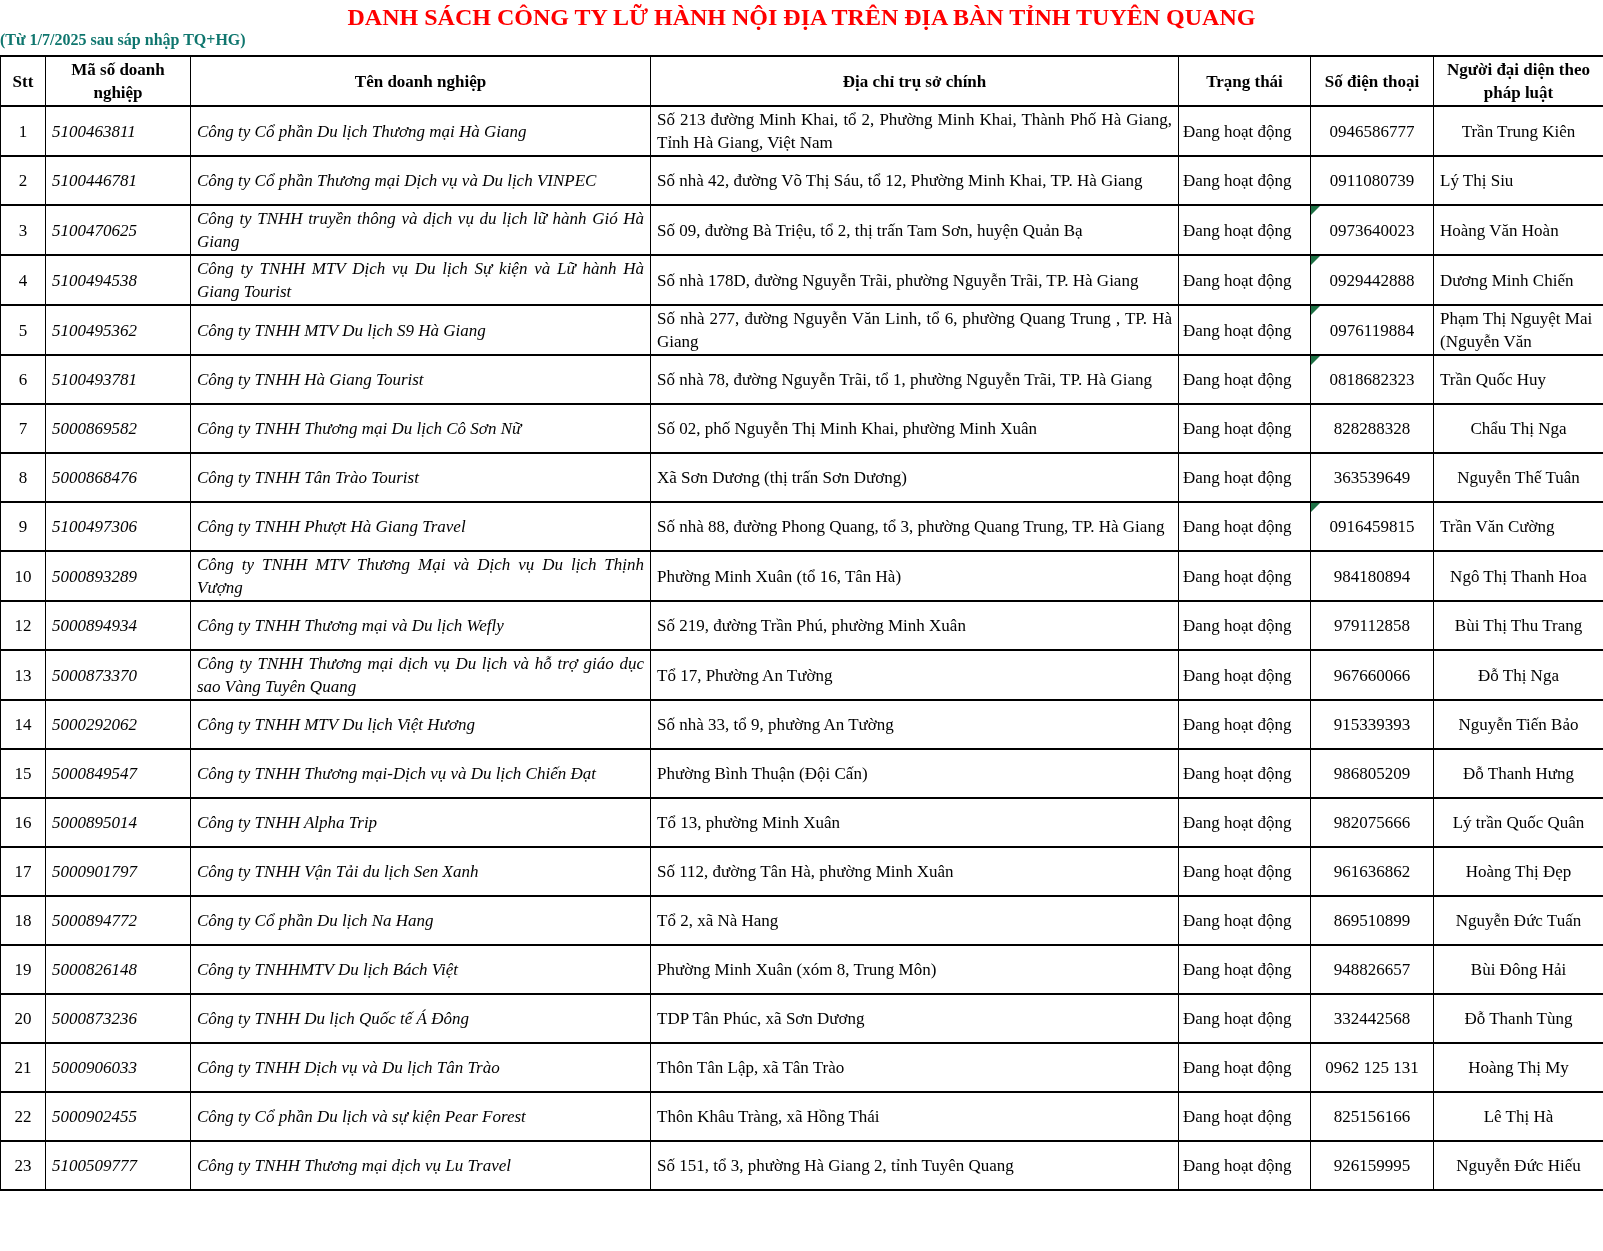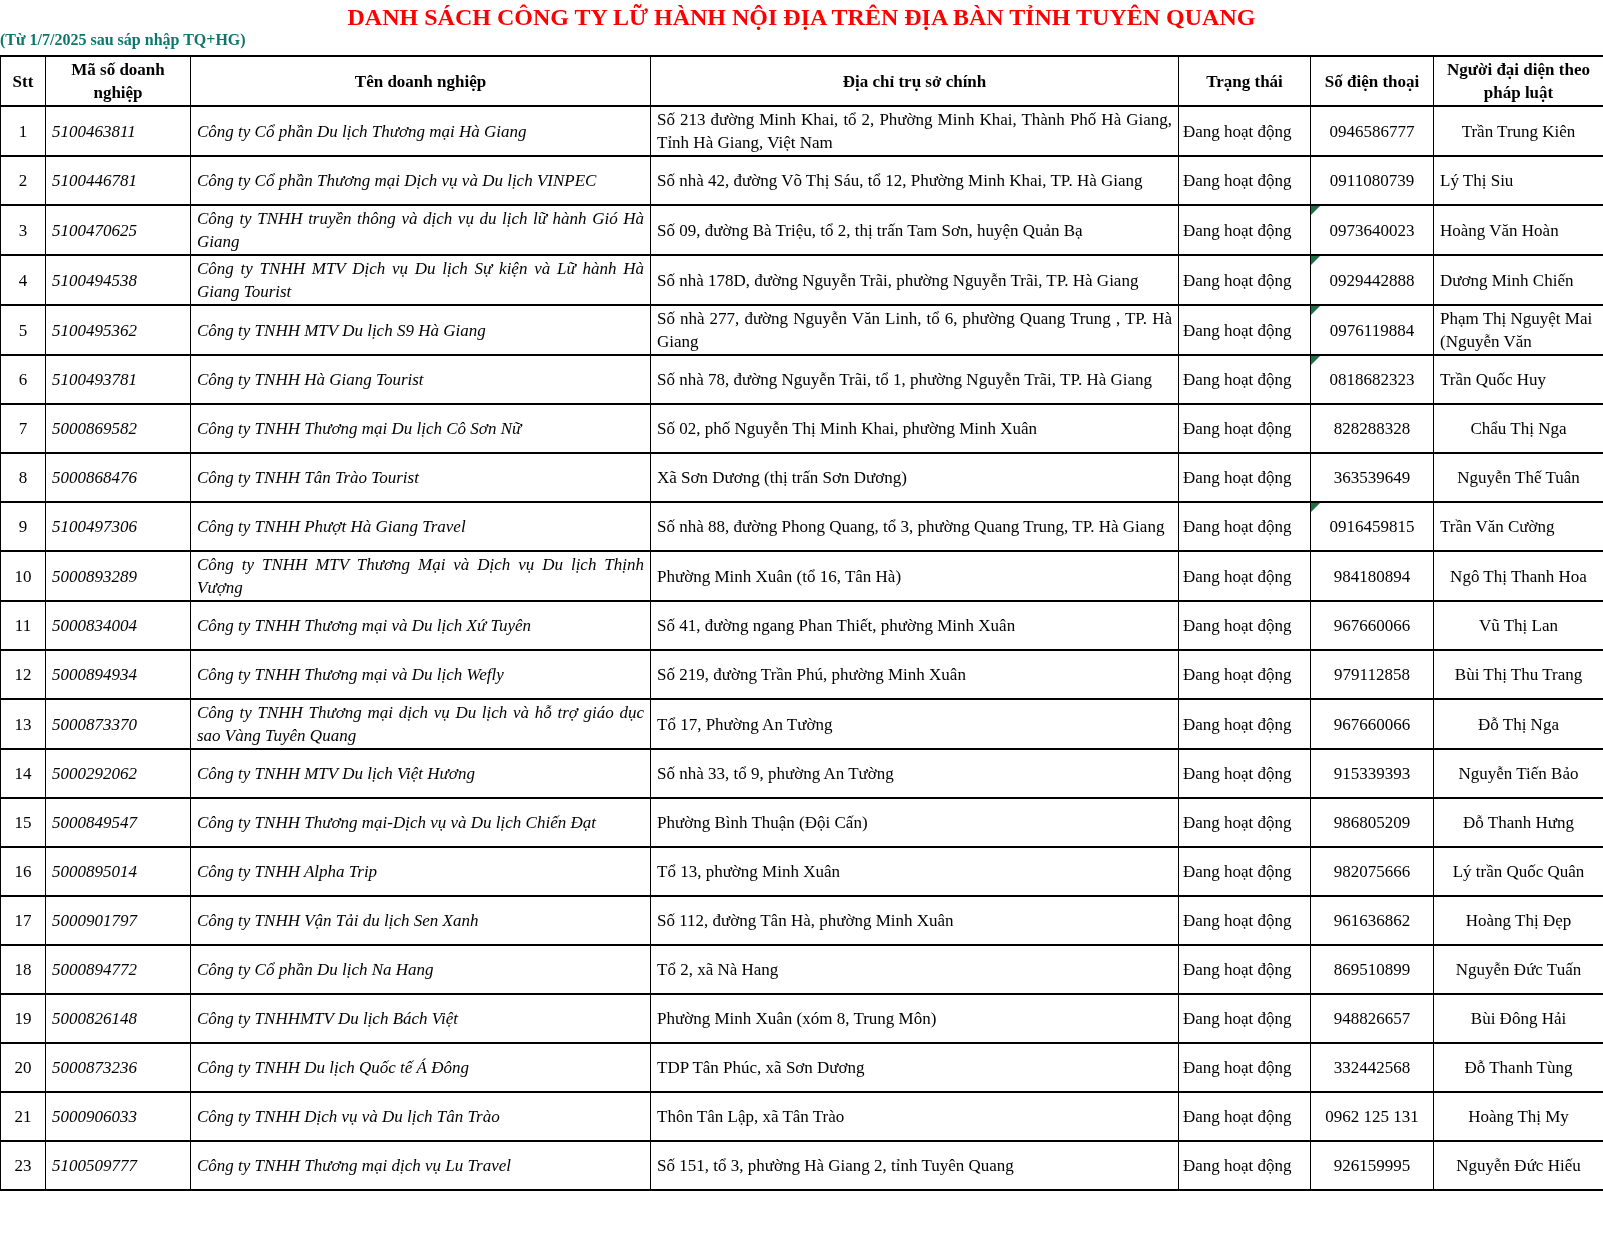--- a/index.html
+++ b/index.html
@@ -178,29 +178,20 @@
       <tr>
     <td class="c-stt">10</td>
     <td class="c-code">5000893289</td>
     <td class="c-name">Công ty TNHH MTV Thương Mại và Dịch vụ Du lịch Thịnh Vượng</td>
     <td class="c-addr">Phường Minh Xuân (tổ 16, Tân Hà)</td>
     <td class="c-status">Đang hoạt động</td>
     <td class="c-phone align-center"><span>984180894</span></td>
     <td class="c-rep align-center">Ngô Thị Thanh Hoa</td>
   </tr>
       <tr>
-    <td class="c-stt">11</td>
-    <td class="c-code">5000834004</td>
-    <td class="c-name">Công ty TNHH Thương mại và Du lịch Xứ Tuyên</td>
-    <td class="c-addr">Số 41, đường ngang Phan Thiết, phường Minh Xuân</td>
-    <td class="c-status">Đang hoạt động</td>
-    <td class="c-phone align-center"><span>967660066</span></td>
-    <td class="c-rep align-center">Vũ Thị Lan</td>
-  </tr>
-      <tr>
     <td class="c-stt">12</td>
     <td class="c-code">5000894934</td>
     <td class="c-name">Công ty TNHH Thương mại và Du lịch Wefly</td>
     <td class="c-addr">Số 219, đường Trần Phú, phường Minh Xuân</td>
     <td class="c-status">Đang hoạt động</td>
     <td class="c-phone align-center"><span>979112858</span></td>
     <td class="c-rep align-center">Bùi Thị Thu Trang</td>
   </tr>
       <tr>
     <td class="c-stt">13</td>
@@ -277,20 +268,29 @@
       <tr>
     <td class="c-stt">21</td>
     <td class="c-code">5000906033</td>
     <td class="c-name">Công ty TNHH Dịch vụ và Du lịch Tân Trào</td>
     <td class="c-addr">Thôn Tân Lập, xã Tân Trào</td>
     <td class="c-status">Đang hoạt động</td>
     <td class="c-phone align-left"><span>0962 125 131</span></td>
     <td class="c-rep align-center">Hoàng Thị My</td>
   </tr>
       <tr>
+    <td class="c-stt">22</td>
+    <td class="c-code">5000902455</td>
+    <td class="c-name">Công ty Cổ phần Du lịch và sự kiện Pear Forest</td>
+    <td class="c-addr">Thôn Khâu Tràng, xã Hồng Thái</td>
+    <td class="c-status">Đang hoạt động</td>
+    <td class="c-phone align-center"><span>825156166</span></td>
+    <td class="c-rep align-center">Lê Thị Hà</td>
+  </tr>
+      <tr>
     <td class="c-stt">23</td>
     <td class="c-code">5100509777</td>
     <td class="c-name">Công ty TNHH Thương mại dịch vụ Lu Travel</td>
     <td class="c-addr">Số 151, tổ 3, phường Hà Giang 2, tỉnh Tuyên Quang</td>
     <td class="c-status">Đang hoạt động</td>
     <td class="c-phone align-center"><span>926159995</span></td>
     <td class="c-rep align-center">Nguyễn Đức Hiếu</td>
   </tr>
     </tbody>
 </table>

